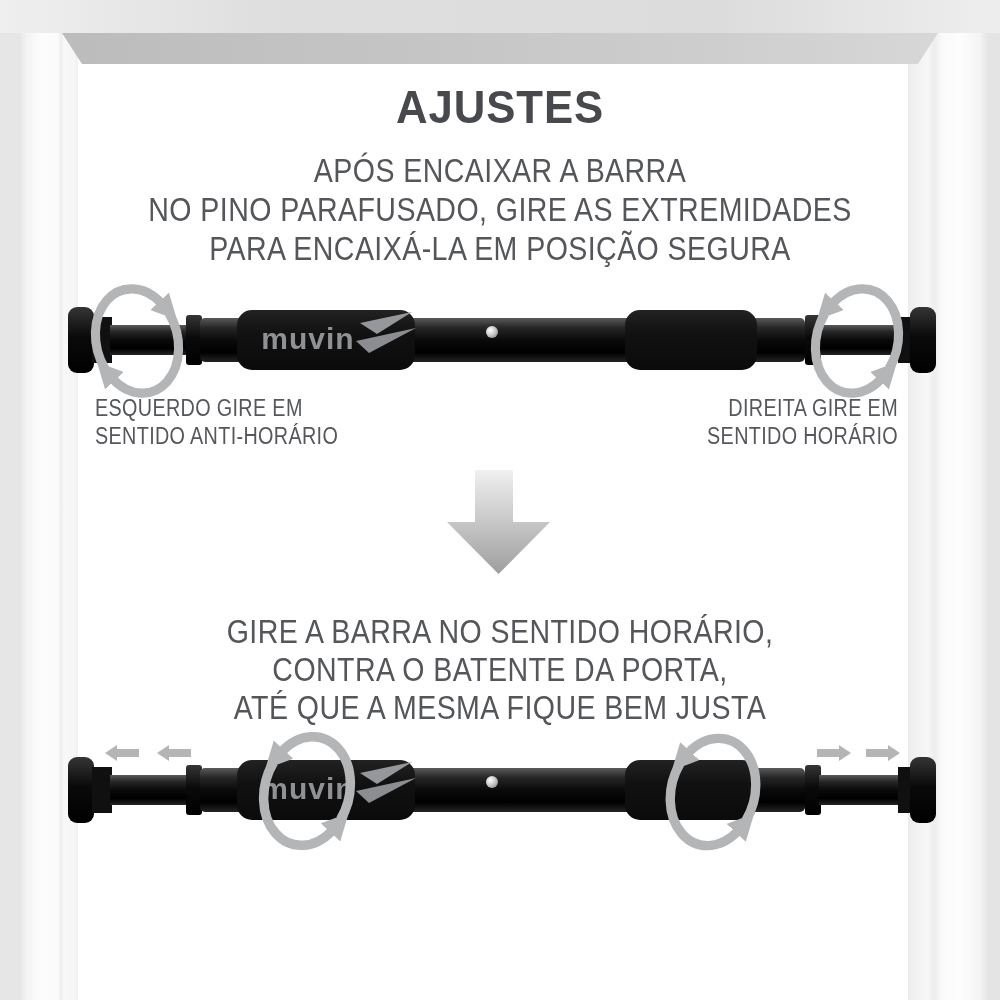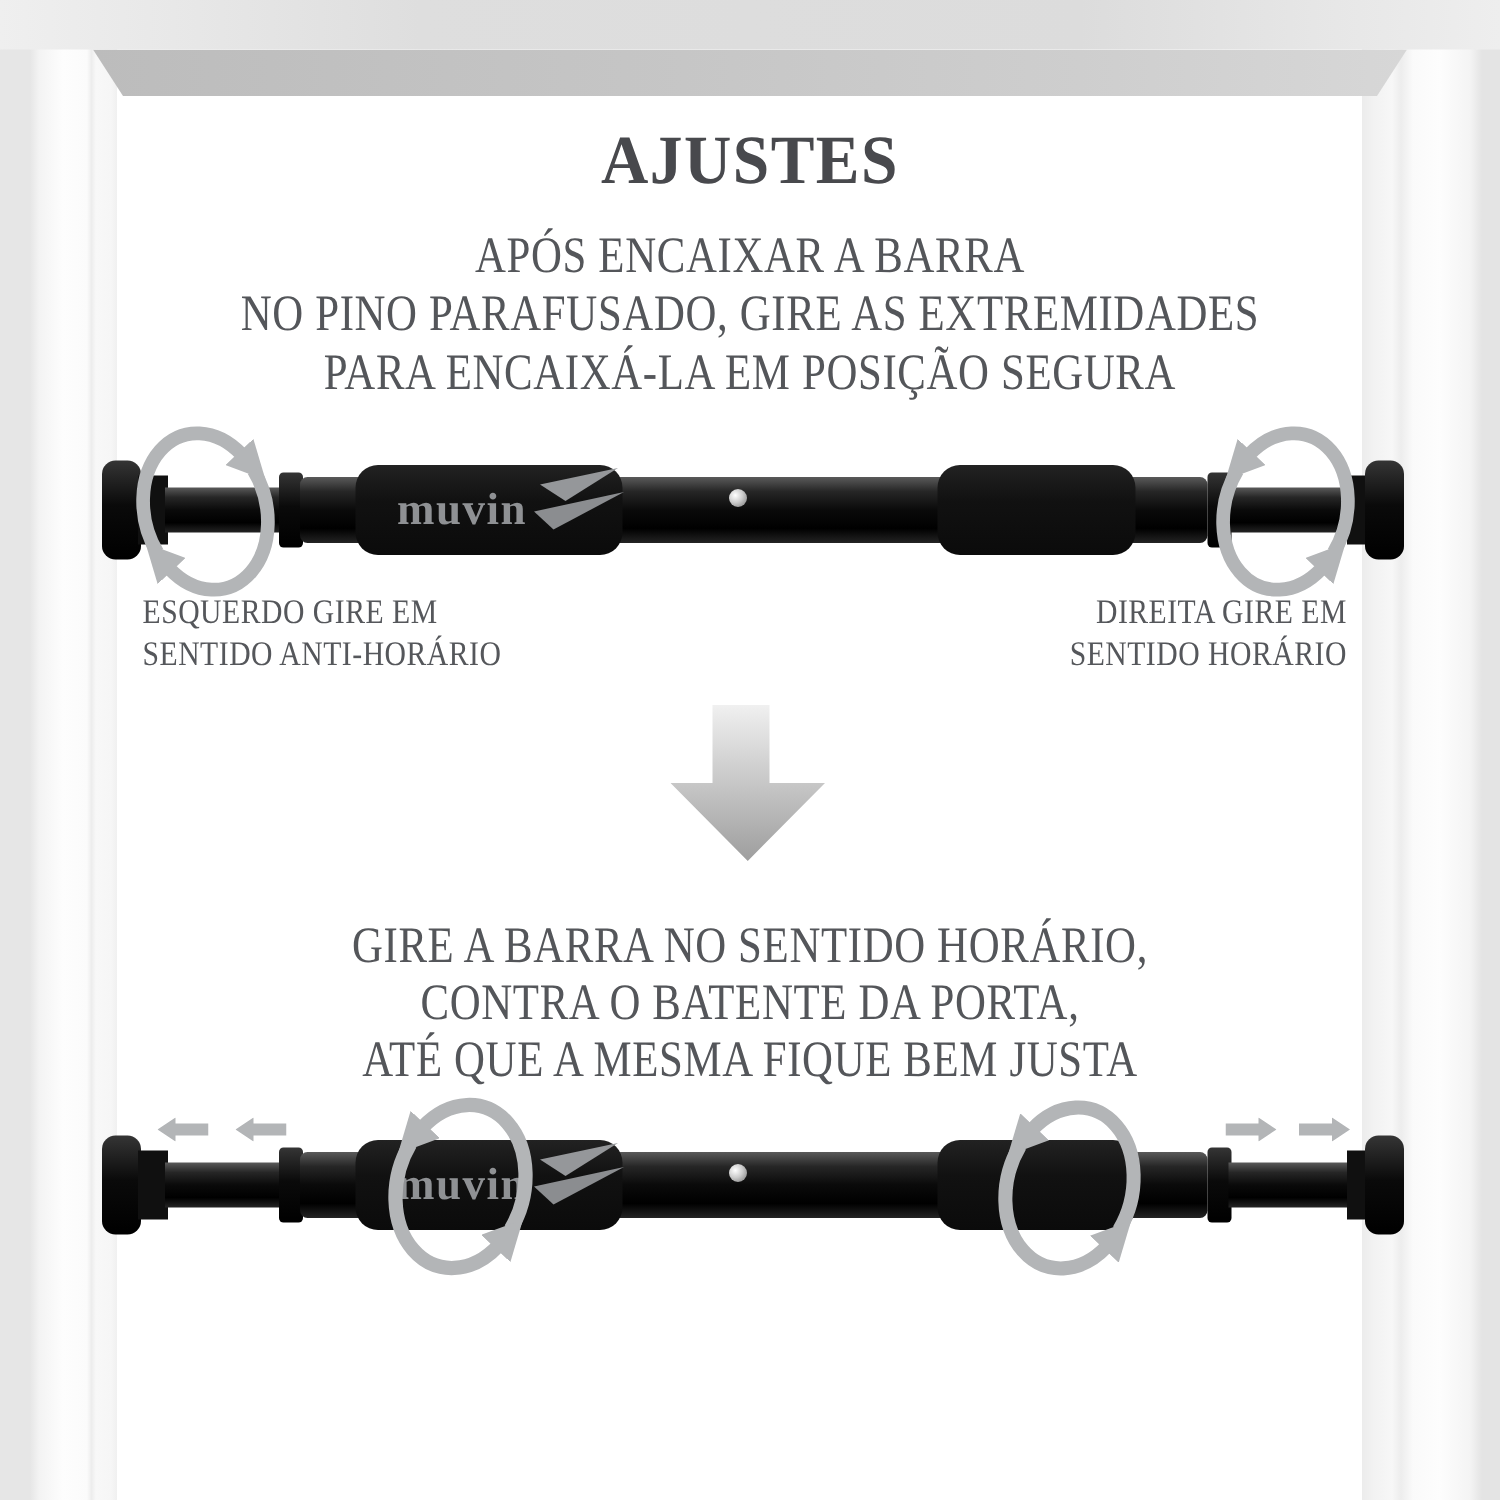--- a/index.html
+++ b/index.html
@@ -2,21 +2,21 @@
 <html><head>
 <meta charset="utf-8">
 <style>
   html,body{margin:0;padding:0;}
   body{
     width:1000px;height:1000px;position:relative;overflow:hidden;
     background:#ffffff;
     font-family:"Liberation Sans", sans-serif;
     -webkit-font-smoothing:antialiased;
   }
-  .stage{position:absolute;inset:0;font-family:Liberation Serif, serif;}
+  .stage{position:absolute;inset:0;}
 
   
   .frame-left{
     position:absolute;left:0;top:0;bottom:0;width:78px;z-index:1;
     background:linear-gradient(to right,
       #e6e6e6 0px,#e6e6e6 20px,#f3f3f3 26px,#fdfdfd 42px,#fbfbfb 58px,
       #ededed 61px,#f8f8f8 64px,#f6f6f6 74px,#f0f0f0 78px);
   }
   .frame-right{
     position:absolute;right:0;top:0;bottom:0;width:92px;z-index:1;

